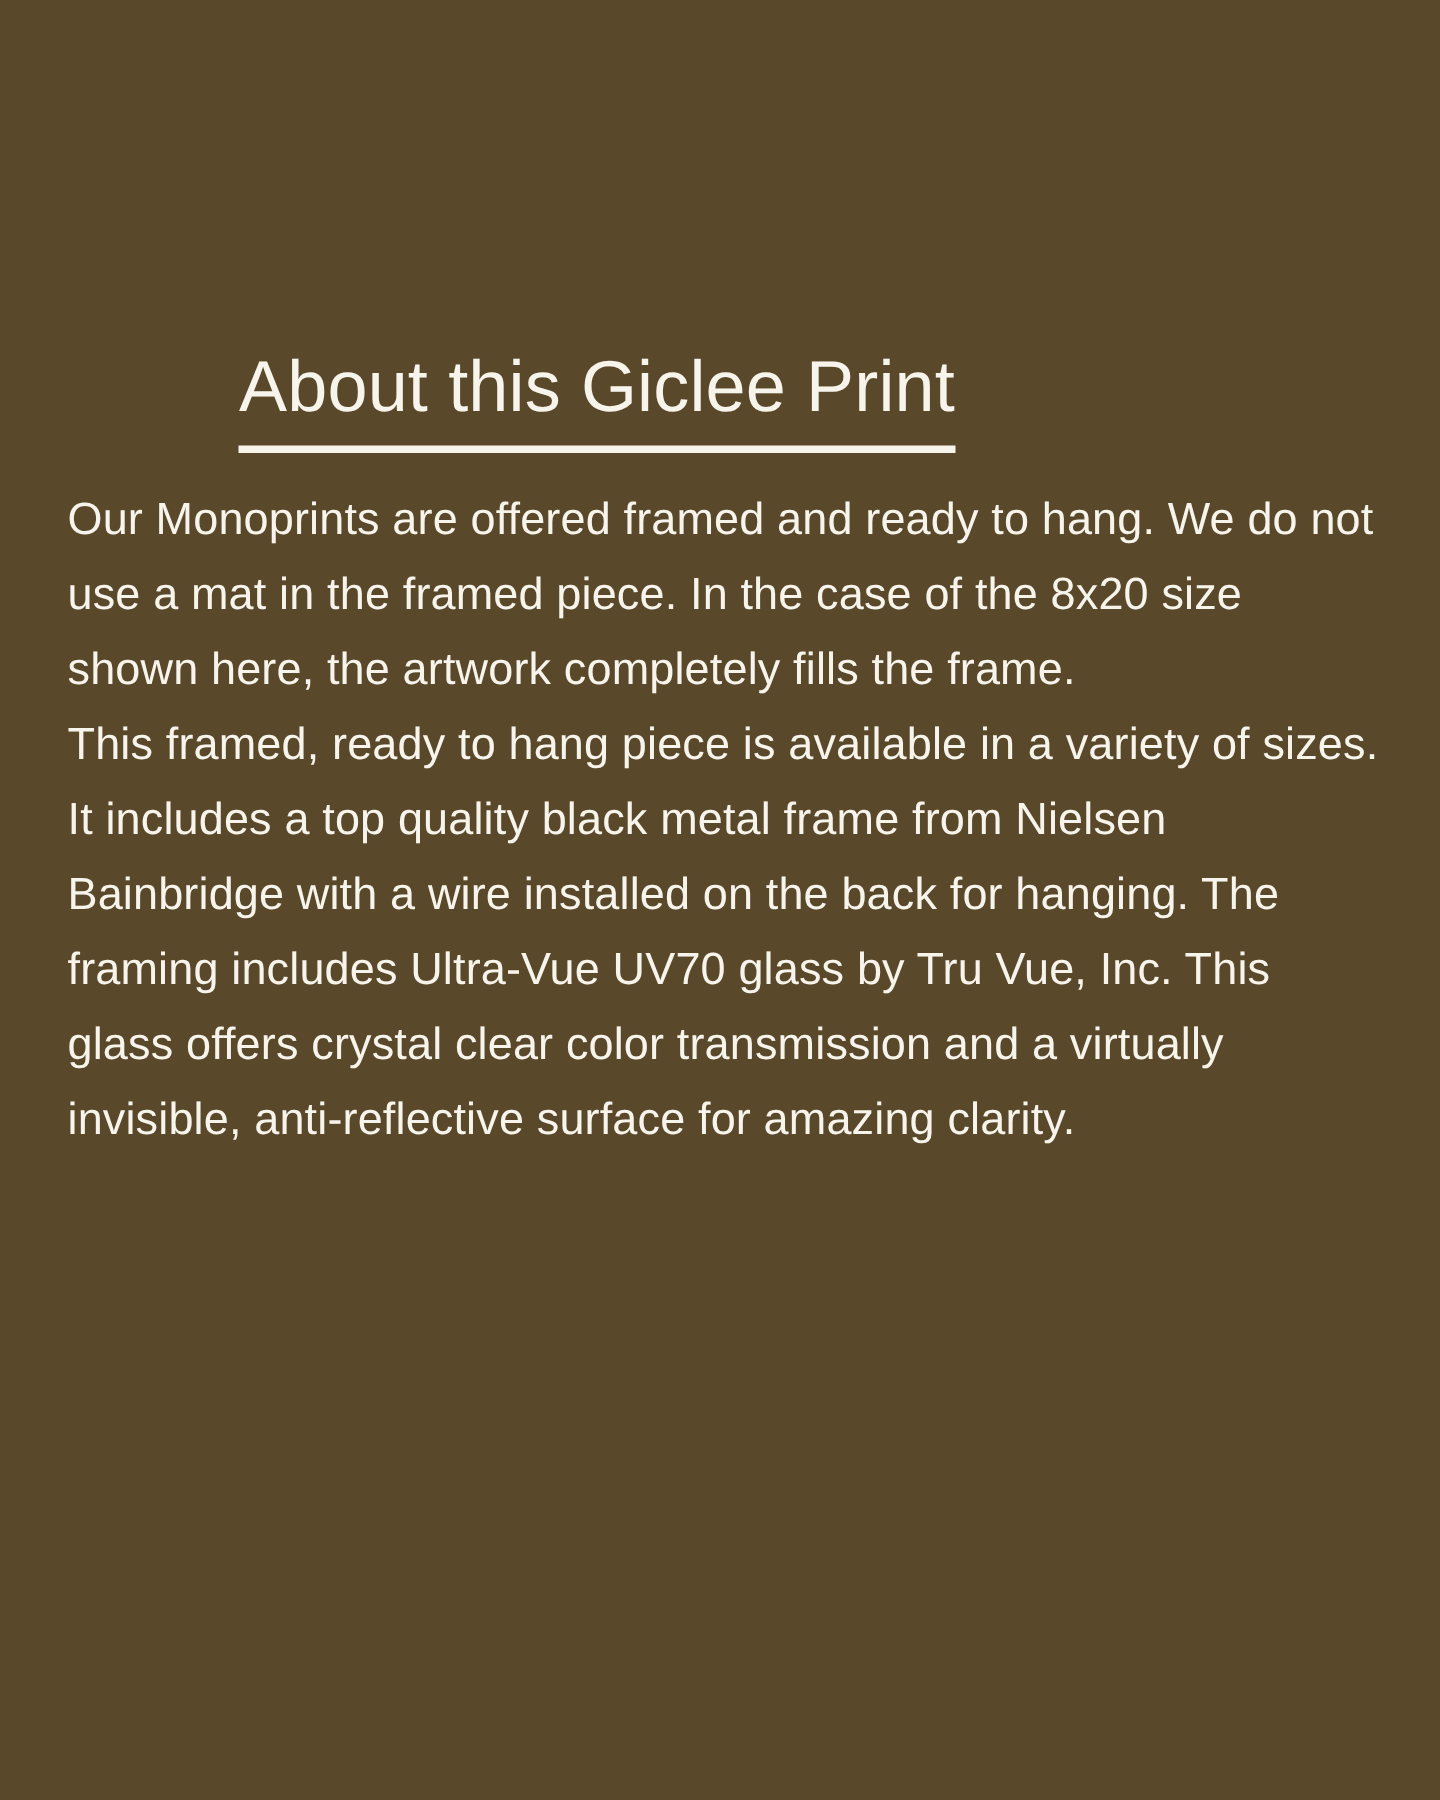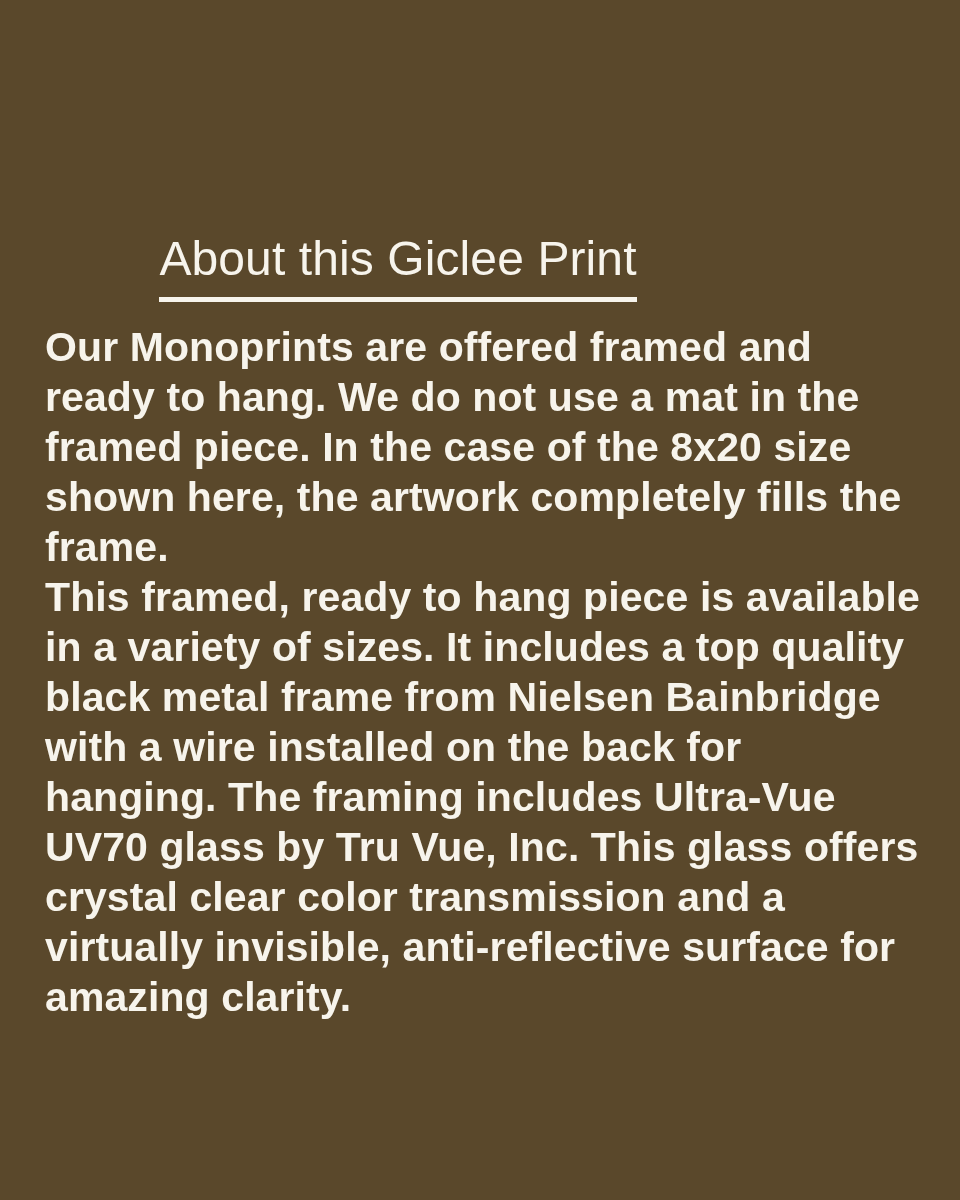--- a/index.html
+++ b/index.html
@@ -39,22 +39,22 @@
     border-bottom: 5px solid #f7f4ec;
     padding-bottom: 7px;
   }
   .body-copy {
     position: absolute;
     left: 45px;
     top: 322px;
     width: 876px;
   }
   .para {
-    font-size: 41px;
-    font-weight: 700;
+    font-size: 30px;
+    font-weight: 400;
     line-height: 50px;
     color: #f7f4ec;
     margin: 0;
     letter-spacing: 0.1px;
   }
   .para + .para {
   }
 </style>
 </head>
 <body>

